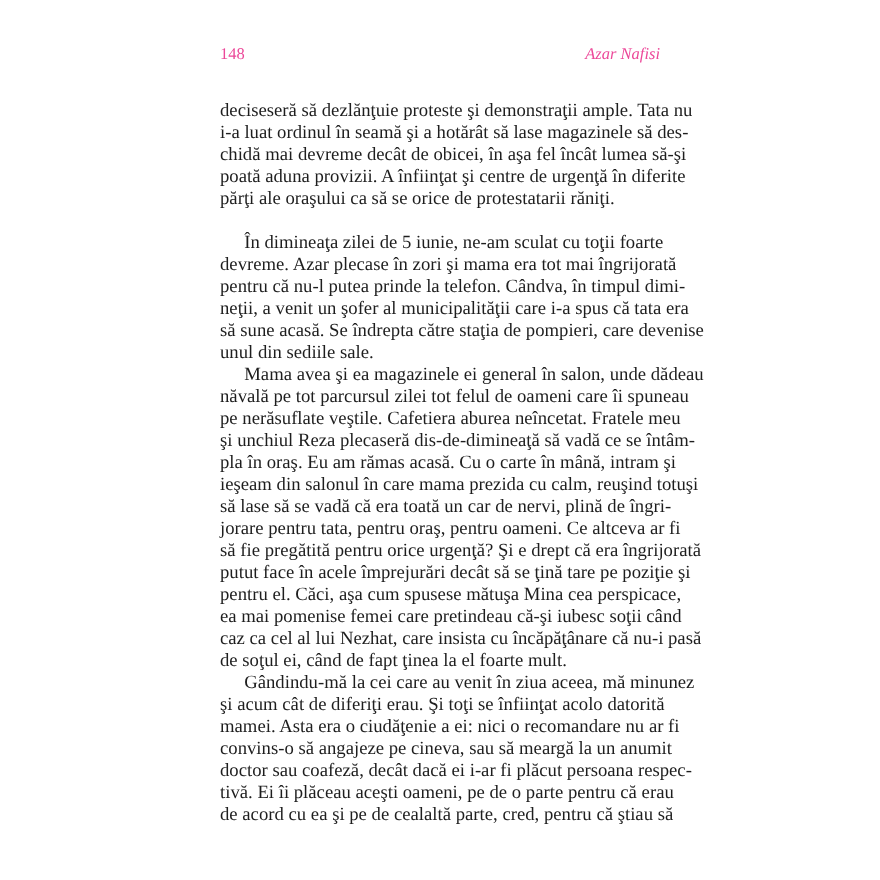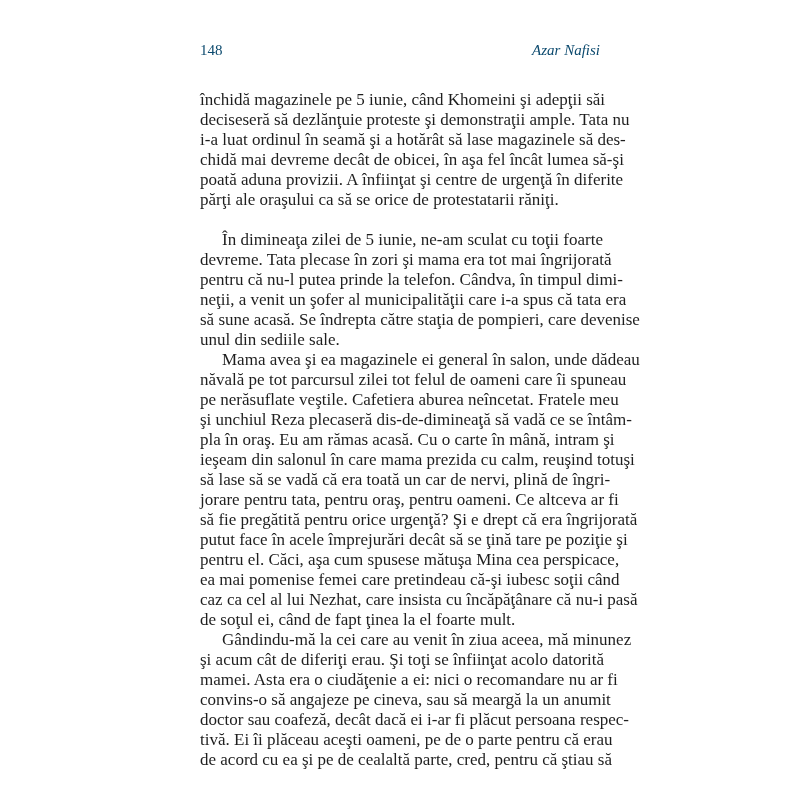--- a/index.html
+++ b/index.html
@@ -2,21 +2,21 @@
 <html><head>
 <meta charset="utf-8">
 <style>
   html, body { margin: 0; padding: 0; background: #ffffff; }
   body { width: 800px; height: 800px; position: relative; overflow: hidden; }
   .page {
     position: absolute; left: 0; top: 0; width: 800px; height: 800px; background: #ffffff;
   }
   .running-head {
     position: absolute; left: 200px; top: 42px; width: 400px; height: 20px;
-    font-family: "Liberation Serif", "DejaVu Serif", serif; font-size: 15px; color: #0c4a6e;
+    font-family: "Liberation Serif", "DejaVu Serif", serif; font-size: 15px; color: #ec4899;
   }
   .running-head .page-number { position: absolute; left: 0; top: 0; }
   .running-head .author { position: absolute; right: 0; top: 0; font-style: italic; }
   .text-block {
     position: absolute; left: 200px; top: 90px; width: 400px;
     font-family: "Liberation Serif", "DejaVu Serif", serif;
     font-size: 17px; line-height: 20px; color: #1e1e1e;
   }
   .line {
     display: block; white-space: nowrap; height: 20px;
@@ -31,33 +31,32 @@
 
 <div class="page">
   <div class="running-head">
     <span class="page-number">148</span>
     <span class="author">Azar Nafisi</span>
   </div>
 
   <div class="text-block">
 
     <div>
-      <span class="line">închidă magazinele pe 5 iunie, când Khomeini şi adepţii săi</span>
       <span class="line">deciseseră să dezlănţuie proteste şi demonstraţii ample. Tata nu</span>
       <span class="line">i-a luat ordinul în seamă şi a hotărât să lase magazinele să des-</span>
       <span class="line">chidă mai devreme decât de obicei, în aşa fel încât lumea să-şi</span>
       <span class="line">poată aduna provizii. A înfiinţat şi centre de urgenţă în diferite</span>
       <span class="line last">părţi ale oraşului ca să se orice de protestatarii răniţi.</span>
     </div>
 
     <div class="para-gap"></div>
 
     <div>
       <span class="line indent">În dimineaţa zilei de 5 iunie, ne-am sculat cu toţii foarte</span>
-      <span class="line">devreme. Tata plecase în zori şi mama era tot mai îngrijorată</span>
+      <span class="line">devreme. Azar plecase în zori şi mama era tot mai îngrijorată</span>
       <span class="line">pentru că nu-l putea prinde la telefon. Cândva, în timpul dimi-</span>
       <span class="line">neţii, a venit un şofer al municipalităţii care i-a spus că tata era</span>
       <span class="line">să sune acasă. Se îndrepta către staţia de pompieri, care devenise</span>
       <span class="line last">unul din sediile sale.</span>
     </div>
 
     <div>
       <span class="line indent">Mama avea şi ea magazinele ei general în salon, unde dădeau</span>
       <span class="line">năvală pe tot parcursul zilei tot felul de oameni care îi spuneau</span>
       <span class="line">pe nerăsuflate veştile. Cafetiera aburea neîncetat. Fratele meu</span>

